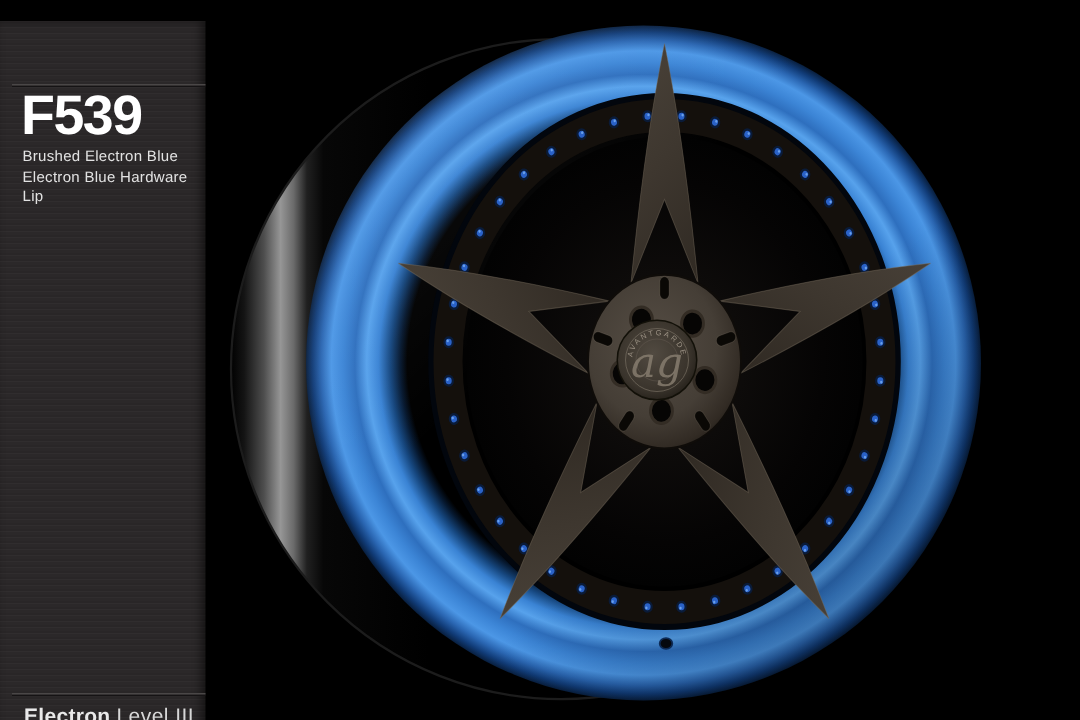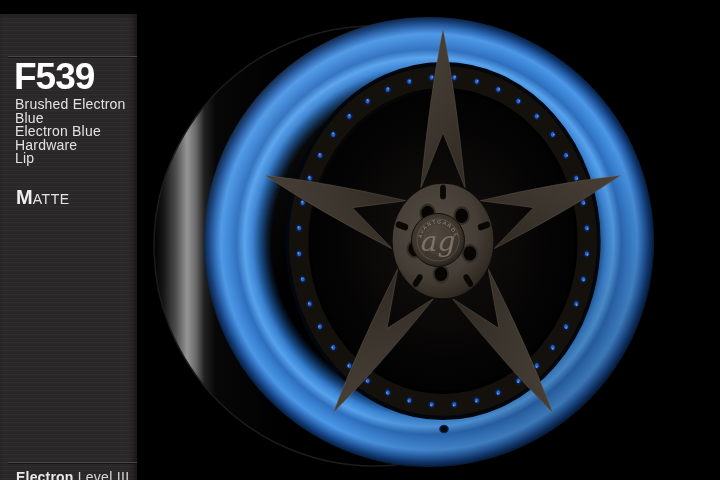--- a/index.html
+++ b/index.html
@@ -16,21 +16,21 @@
       rgba(255,255,255,.025) 0 1px, rgba(0,0,0,0) 1px 3px, rgba(0,0,0,.05) 3px 4px);
     box-shadow:inset -3px 0 6px rgba(0,0,0,.5);}
   .rule{position:absolute;left:8px;width:129px;height:1px;
     background:#4a4747;box-shadow:0 1px 0 #151314;}
   .rule-top{top:42px;}
   .rule-bottom{top:448px;}
   .model{position:absolute;left:14px;top:44px;margin:0;
     font-size:37px;line-height:37px;font-weight:bold;letter-spacing:-1px;
     color:var(--text-primary,#fff);}
   .finish{position:absolute;left:15px;top:84px;
-    font-size:14px;line-height:13.5px;letter-spacing:.2px;
+    font-size:10px;line-height:13.5px;letter-spacing:.2px;
     color:var(--text-secondary,#e2e2e2);}
   .options{position:absolute;left:16px;top:168px;margin:0;padding:0;list-style:none;}
   .options li{height:30px;line-height:30px;white-space:nowrap;color:#efefef;}
   .options .init{font-size:20px;font-weight:bold;vertical-align:baseline;}
   .options .rest{font-size:14px;font-weight:normal;letter-spacing:.6px;color:#e4e4e4;}
   .footer{position:absolute;left:16px;top:455px;font-size:14px;color:#e9e9e9;white-space:nowrap;}
   .footer .b{font-weight:bold;letter-spacing:.2px;}
   .footer .r{font-weight:normal;color:#d7d7d7;margin-left:4px;letter-spacing:.3px;}
 </style>
 </head>
@@ -354,21 +354,20 @@
 
     <h1 class="model">F539</h1>
 
     <div class="finish">
       <div>Brushed Electron Blue</div>
       <div>Electron Blue Hardware</div>
       <div>Lip</div>
     </div>
 
     <ul class="options">
-      <li><span class="init">M</span><span class="rest">ATTE</span></li>
     </ul>
 
     <div class="rule rule-bottom"></div>
     <div class="footer">
       <span class="b">Electron</span><span class="r">Level III</span>
     </div>
   </aside>
 </div>
 
 </body></html>

